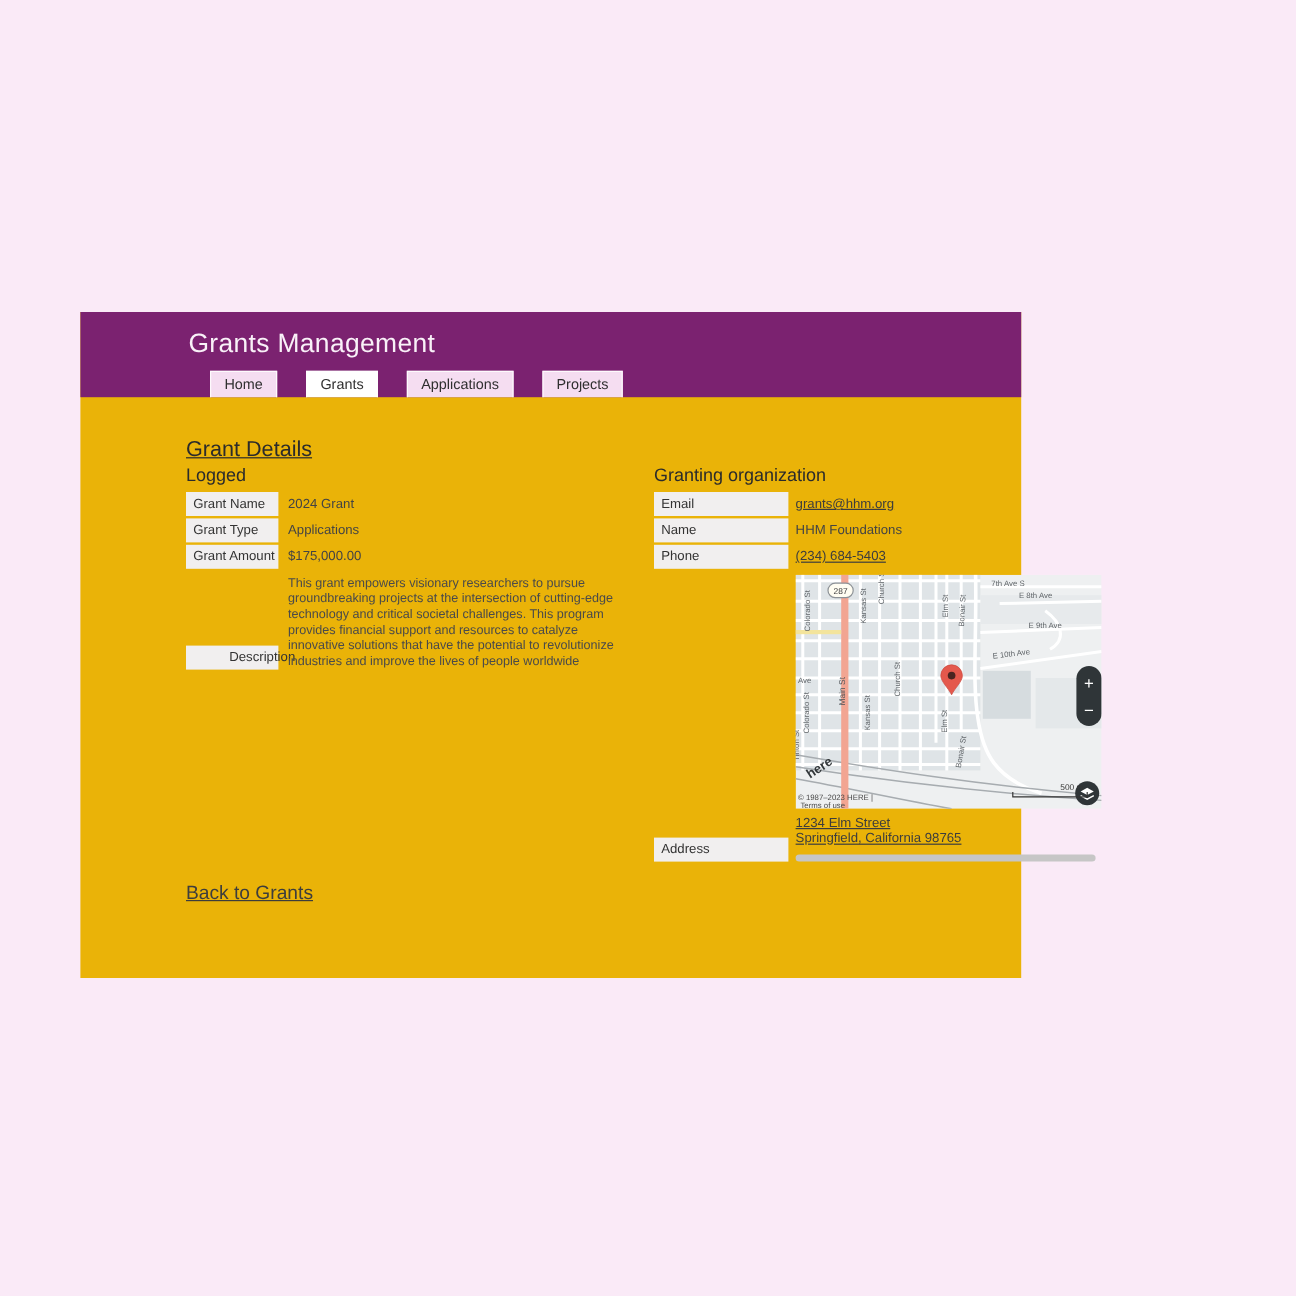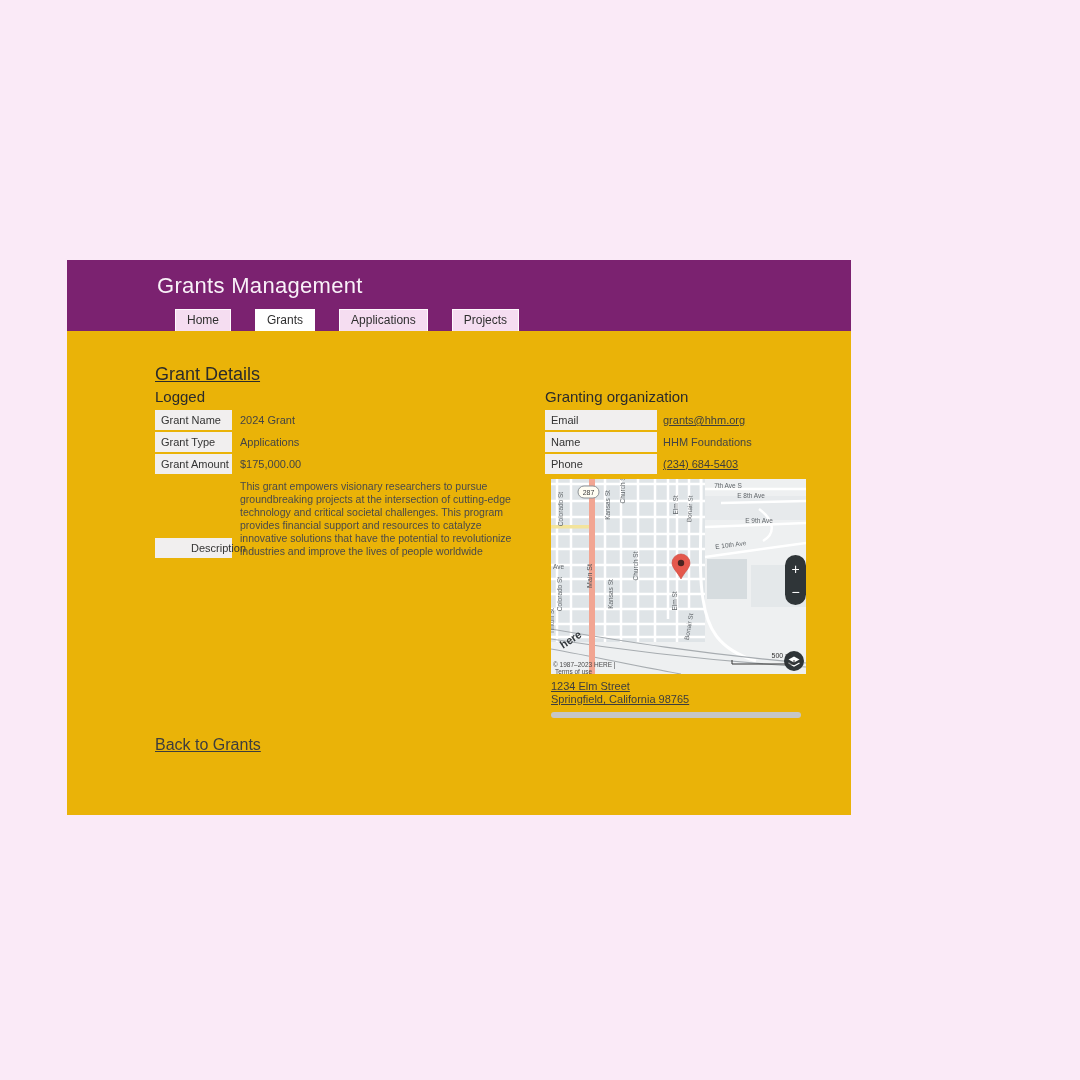--- a/index.html
+++ b/index.html
@@ -131,20 +131,21 @@
     </div>
     <div class="trow">
       <div class="tlabel">Name</div>
       <div class="tvalue">HHM Foundations</div>
     </div>
     <div class="trow">
       <div class="tlabel">Phone</div>
       <div class="tvalue"><a class="lnk">(234) 684-5403</a></div>
     </div>
     <div class="trow address">
+      <div class="tlabel">Address</div>
       <div class="addr-cell">
 
         <div class="map-wrap">
         <svg width="255" height="195" viewBox="0 0 255 195">
           <rect x="0" y="0" width="255" height="195" fill="#eef0f1"></rect>
           <rect x="0" y="0" width="154" height="163" fill="#dfe4e7"></rect>
           <rect x="154" y="17" width="101" height="24" fill="#e7eaec"></rect>
           <rect x="156" y="80" width="40" height="40" fill="#d6dcdf"></rect>
           <rect x="200" y="86" width="55" height="42" fill="#e4e8ea"></rect>
 

